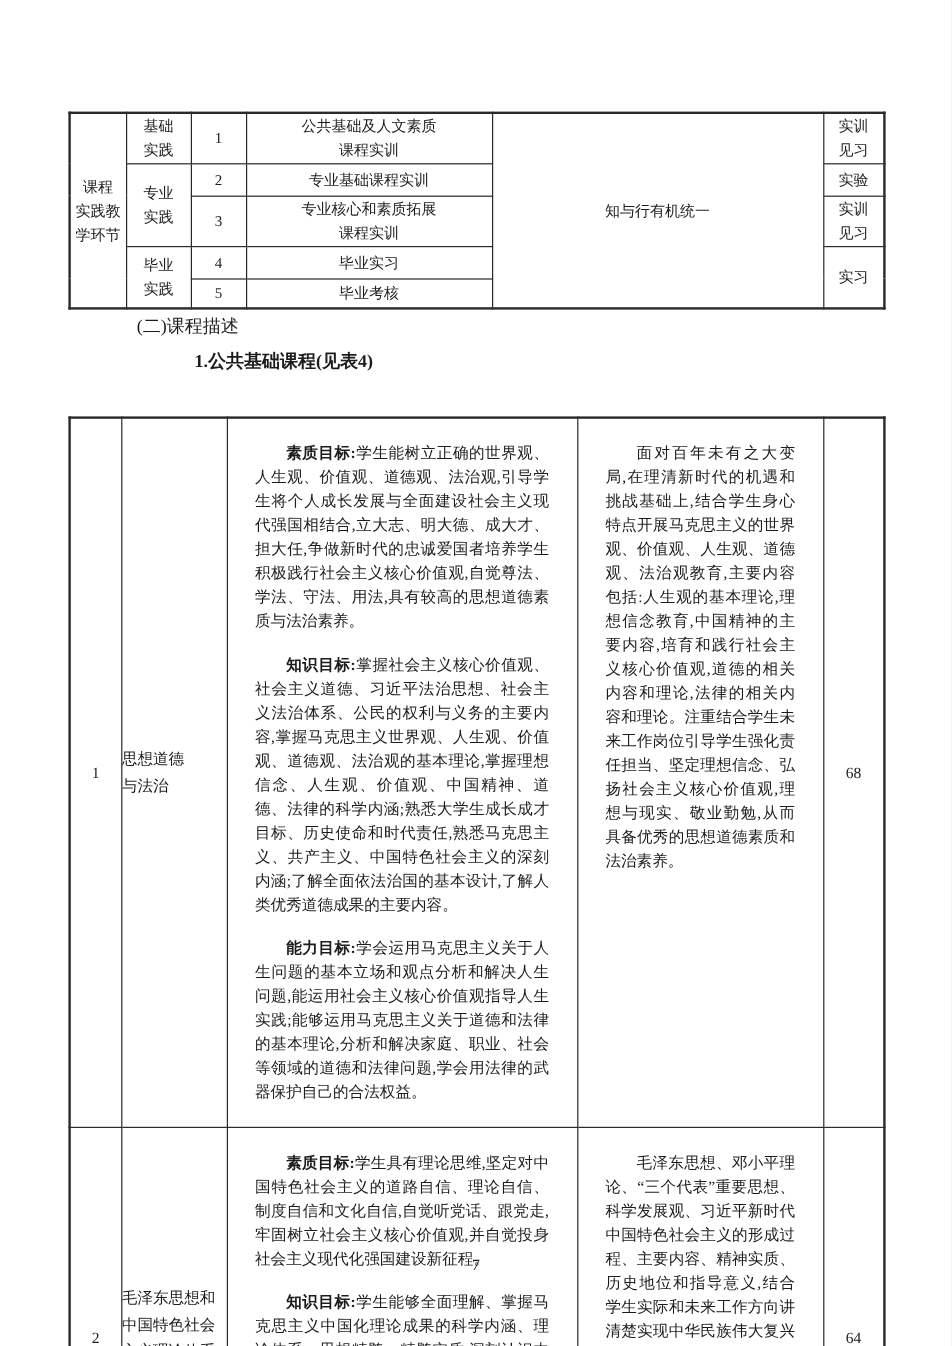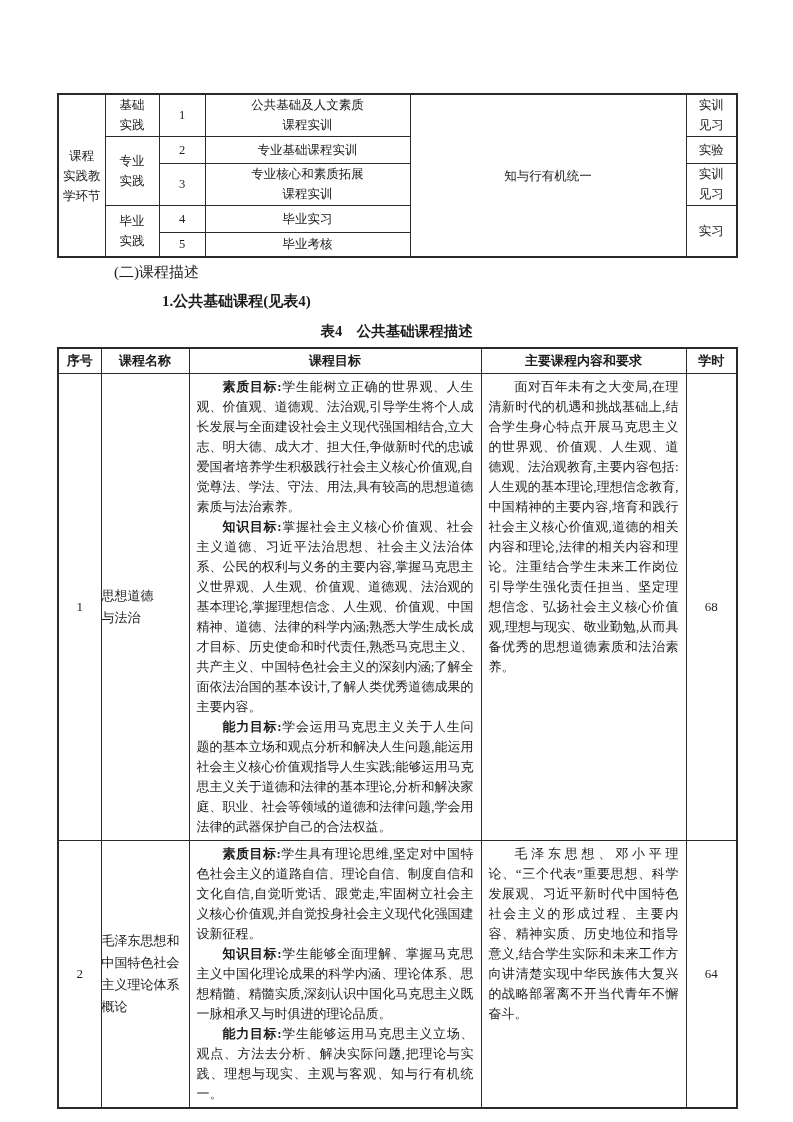--- a/index.html
+++ b/index.html
@@ -25,21 +25,21 @@
   .h-caption { position:absolute; left:0; top:322px; width:793px; text-align:center;
                font-size:14.5px; font-weight:bold; }
 
   
   .ctable { position:absolute; left:57px; top:347px; width:679px; border:2px solid #2a2a2a; }
   .ctable th, .ctable td { border:1px solid #2a2a2a; font-size:13px; overflow:hidden; }
   .ctable th { font-weight:bold; text-align:center; padding:0; line-height:16px; }
   .c-no, .c-hours { text-align:center; vertical-align:middle; padding:0; }
   .c-name { text-align:left; vertical-align:middle; white-space:pre-line; line-height:22px; padding:0; }
   .c-obj, .c-content { vertical-align:top; padding:3px 7px 3px 7px; }
-  .c-obj p, .c-content p { margin:0; text-indent:2em; text-align:justify; line-height:20px; }
+  .c-obj p, .c-content p { margin:16px; text-indent:2em; text-align:justify; line-height:20px; }
   .obj-label { font-weight:bold; }
 
   
   .page-number { position:absolute; left:0; top:1046px; width:793px; text-align:center; font-size:13px; }
 </style>
 </head>
 <body>
 
 <div class="page">
 
@@ -89,38 +89,30 @@
     </tr>
     <tr style="height:25px">
       <td>5</td>
       <td>毕业考核</td>
     </tr>
   </tbody>
     </table>
 
   <div class="h-section">(二)课程描述</div>
   <div class="h-sub">1.公共基础课程(见表4)</div>
-  <div class="h-caption">表4　公共基础课程描述</div>
 
   <table class="ctable">
     <colgroup>
       <col style="width:43px">
         <col style="width:88px">
         <col style="width:292px">
       <col style="width:205px">
         <col style="width:51px">
     </colgroup>
     <tbody>
-        <tr style="height:25px">
-      <th>序号</th>
-      <th>课程名称</th>
-      <th>课程目标</th>
-      <th>主要课程内容和要求</th>
-      <th>学时</th>
-    </tr>
 
     <tr style="height:418px">
       <td class="c-no">1</td>
       <td class="c-name">思想道德
 与法治</td>
       <td class="c-obj">
         <p><span class="obj-label">素质目标:</span><span>学生能树立正确的世界观、人生观、价值观、道德观、法治观,引导学生将个人成长发展与全面建设社会主义现代强国相结合,立大志、明大德、成大才、担大任,争做新时代的忠诚爱国者培养学生积极践行社会主义核心价值观,自觉尊法、学法、守法、用法,具有较高的思想道德素质与法治素养。</span></p>
         <p><span class="obj-label">知识目标:</span><span>掌握社会主义核心价值观、社会主义道德、习近平法治思想、社会主义法治体系、公民的权利与义务的主要内容,掌握马克思主义世界观、人生观、价值观、道德观、法治观的基本理论,掌握理想信念、人生观、价值观、中国精神、道德、法律的科学内涵;熟悉大学生成长成才目标、历史使命和时代责任,熟悉马克思主义、共产主义、中国特色社会主义的深刻内涵;了解全面依法治国的基本设计,了解人类优秀道德成果的主要内容。</span></p>
         <p><span class="obj-label">能力目标:</span><span>学会运用马克思主义关于人生问题的基本立场和观点分析和解决人生问题,能运用社会主义核心价值观指导人生实践;能够运用马克思主义关于道德和法律的基本理论,分析和解决家庭、职业、社会等领域的道德和法律问题,学会用法律的武器保护自己的合法权益。</span></p>
       </td>

